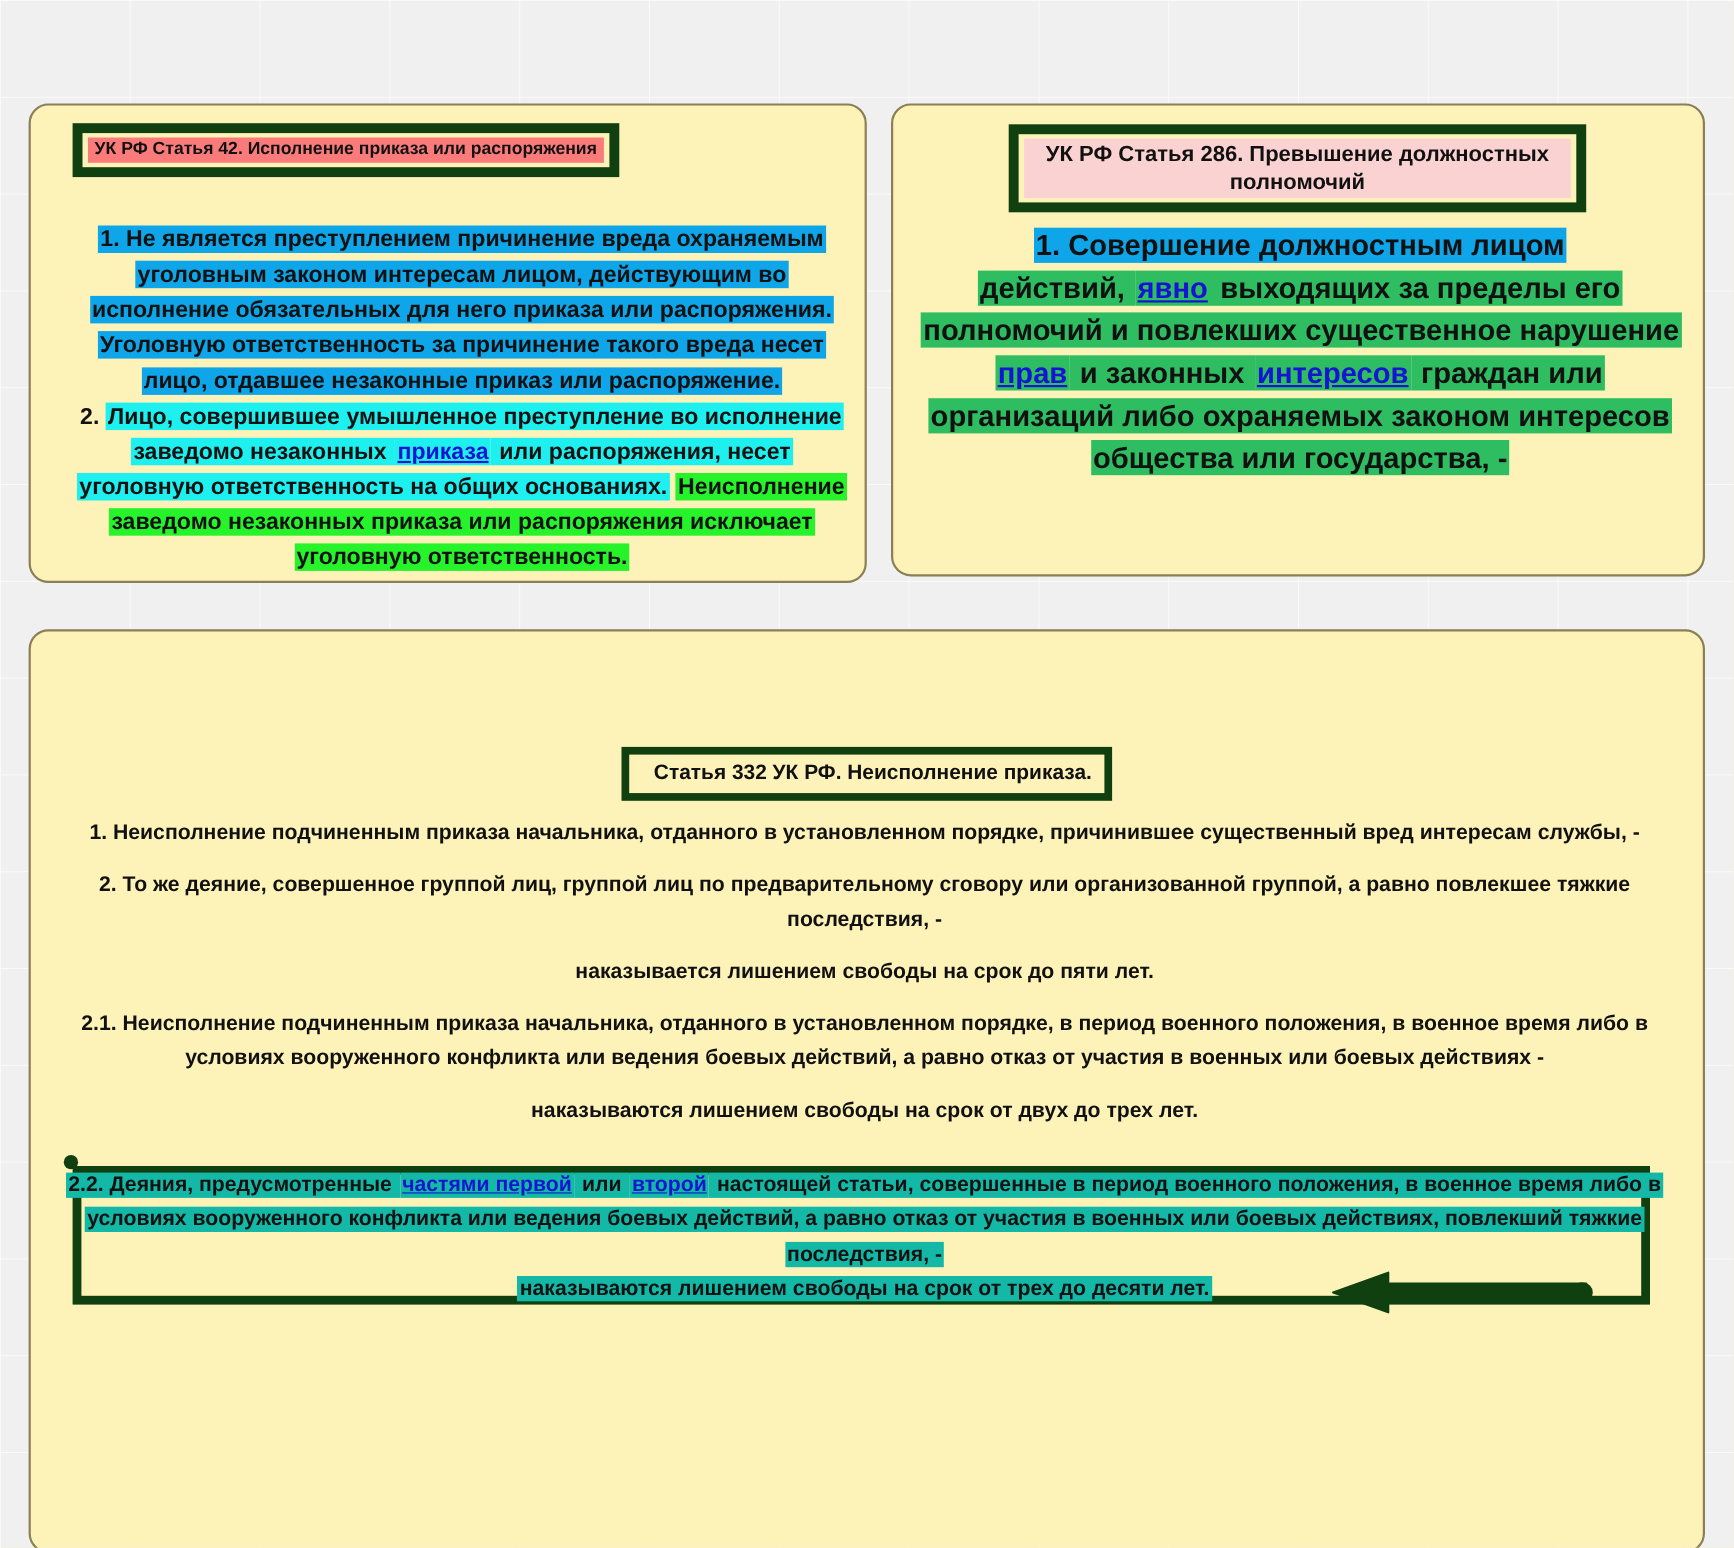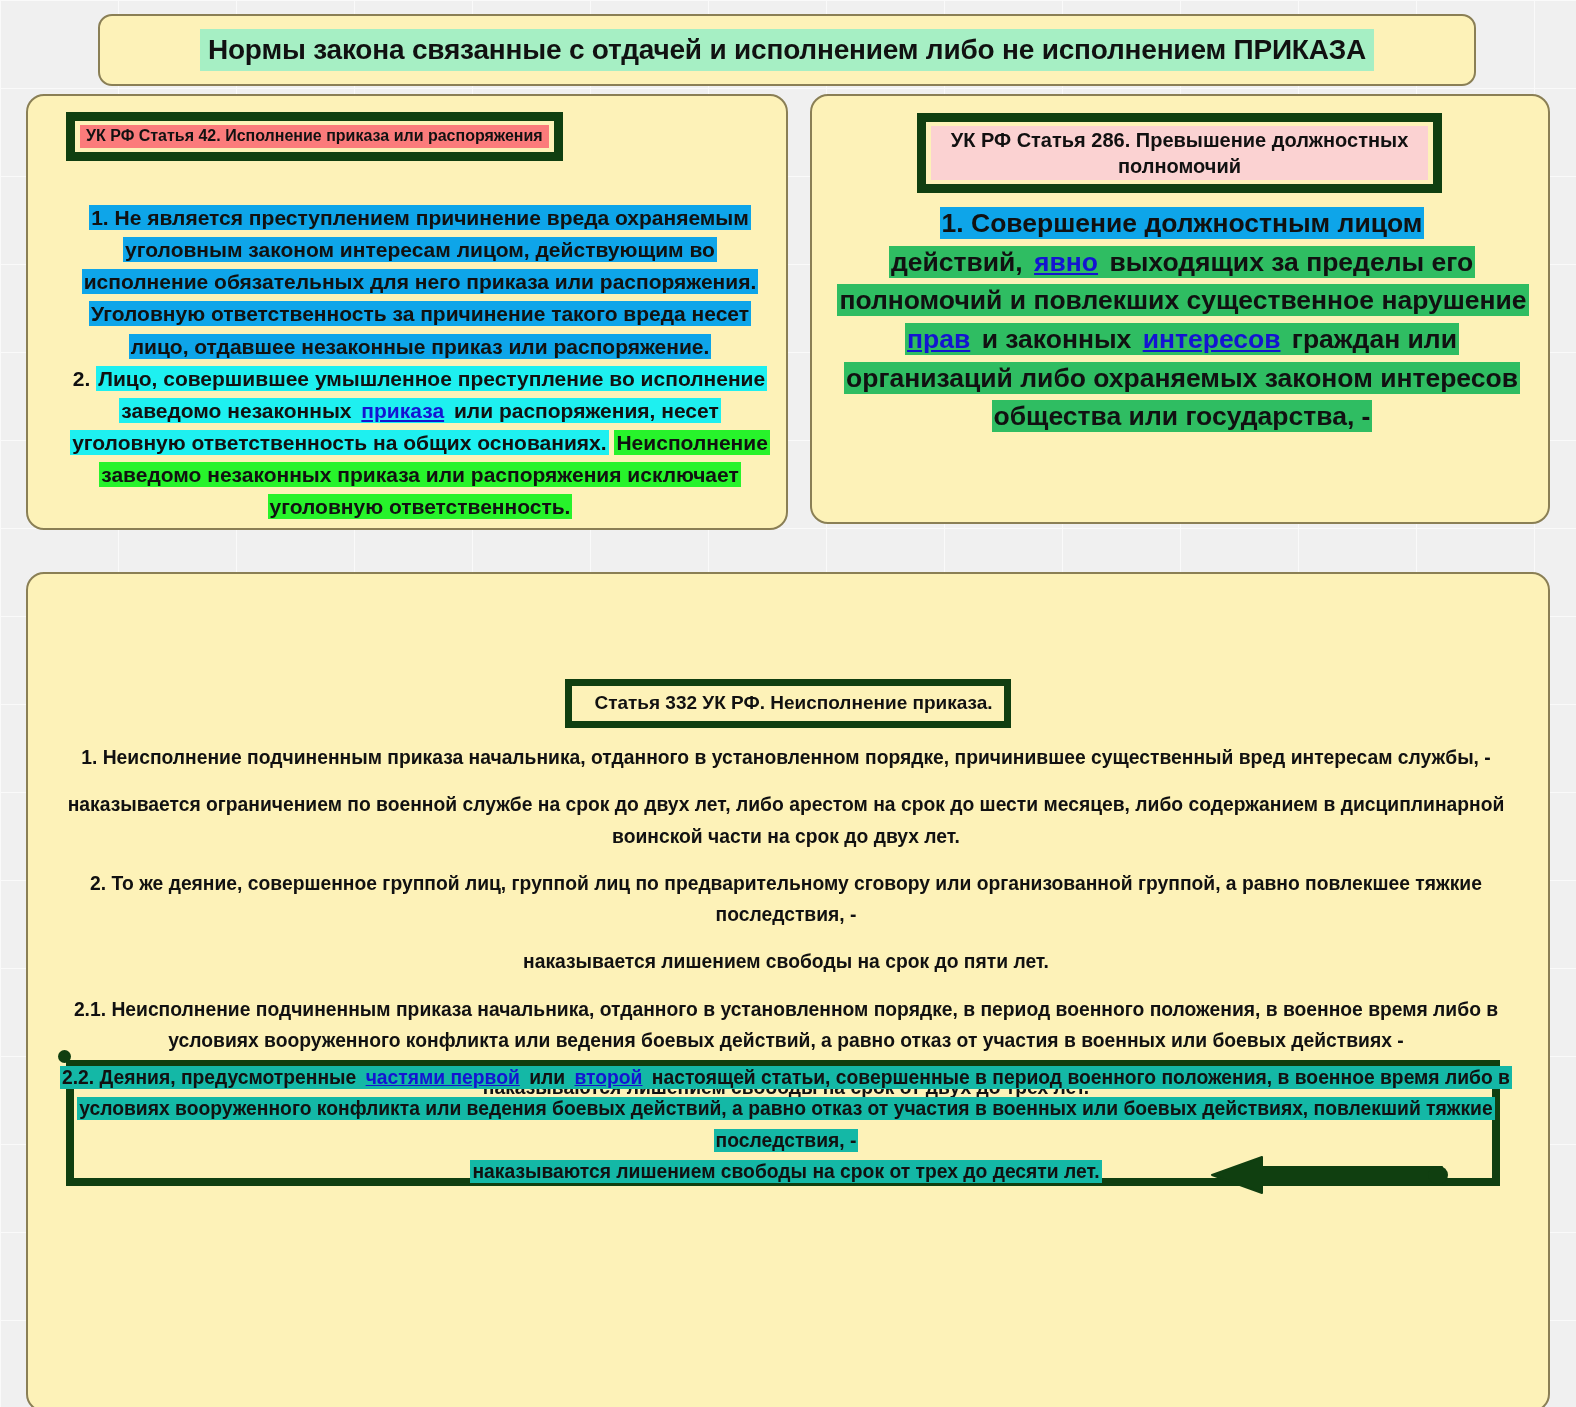--- a/index.html
+++ b/index.html
@@ -220,23 +220,20 @@
     width: 255px;
     height: 40px;
     pointer-events: none;
   }
 </style>
 </head>
 <body>
 
 <div class="page">
 
-  <div class="card title-card">
-    <span class="title-text">Нормы закона связанные с отдачей и исполнением либо не исполнением  ПРИКАЗА</span>
-  </div>
 
   <div class="card card-1">
 
     <div class="card1-hdr-wrap">
       <div class="hdr-box">
         <span class="hdr-inner hl-salmon">УК РФ Статья 42. Исполнение приказа или распоряжения</span>
       </div>
     </div>
 
     <div class="body-1">
@@ -262,21 +259,20 @@
   <div class="card card-3">
 
     <div class="card3-hdr-wrap">
       <div class="hdr-box thin">
         <span class="hdr-inner hl-none">Статья 332 УК РФ. Неисполнение приказа.</span>
       </div>
     </div>
 
     <div class="body-3">
       <p>1. Неисполнение подчиненным приказа начальника, отданного в установленном порядке, причинившее существенный вред интересам службы, -</p>
-      <p>наказывается ограничением по военной службе на срок до двух лет, либо арестом на срок до шести месяцев, либо содержанием в дисциплинарной воинской части на срок до двух лет.</p>
       <p>2. То же деяние, совершенное группой лиц, группой лиц по предварительному сговору или организованной группой, а равно повлекшее тяжкие последствия, -</p>
       <p>наказывается лишением свободы на срок до пяти лет.</p>
       <p>2.1. Неисполнение подчиненным приказа начальника, отданного в установленном порядке, в период военного положения, в военное время либо в условиях вооруженного конфликта или ведения боевых действий, а равно отказ от участия в военных или боевых действиях -</p>
       <p>наказываются лишением свободы на срок от двух до трех лет.</p>
     </div>
 
     <div class="dot-22"></div>
     <div class="box-22"></div>
 
     <div class="body-22">

